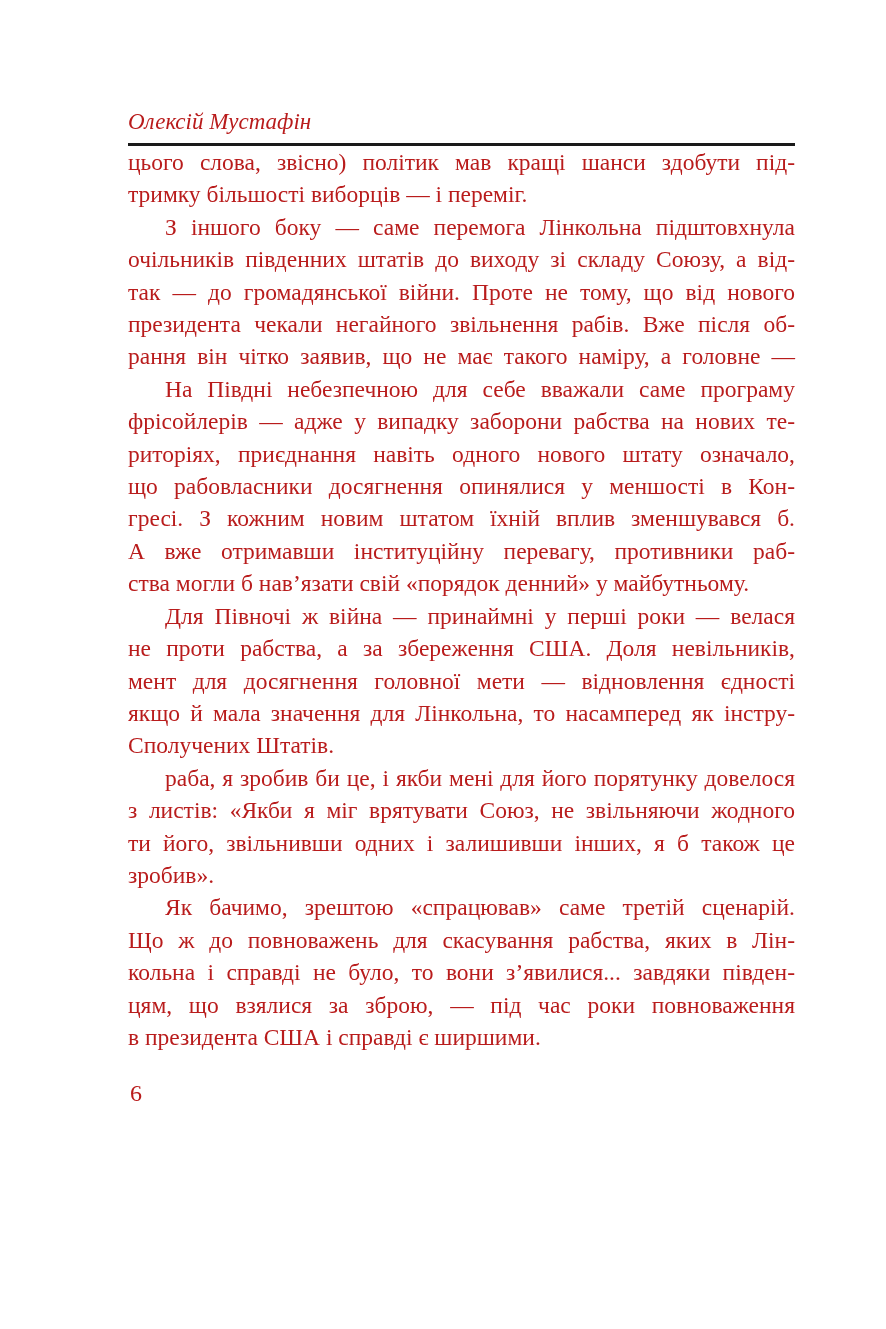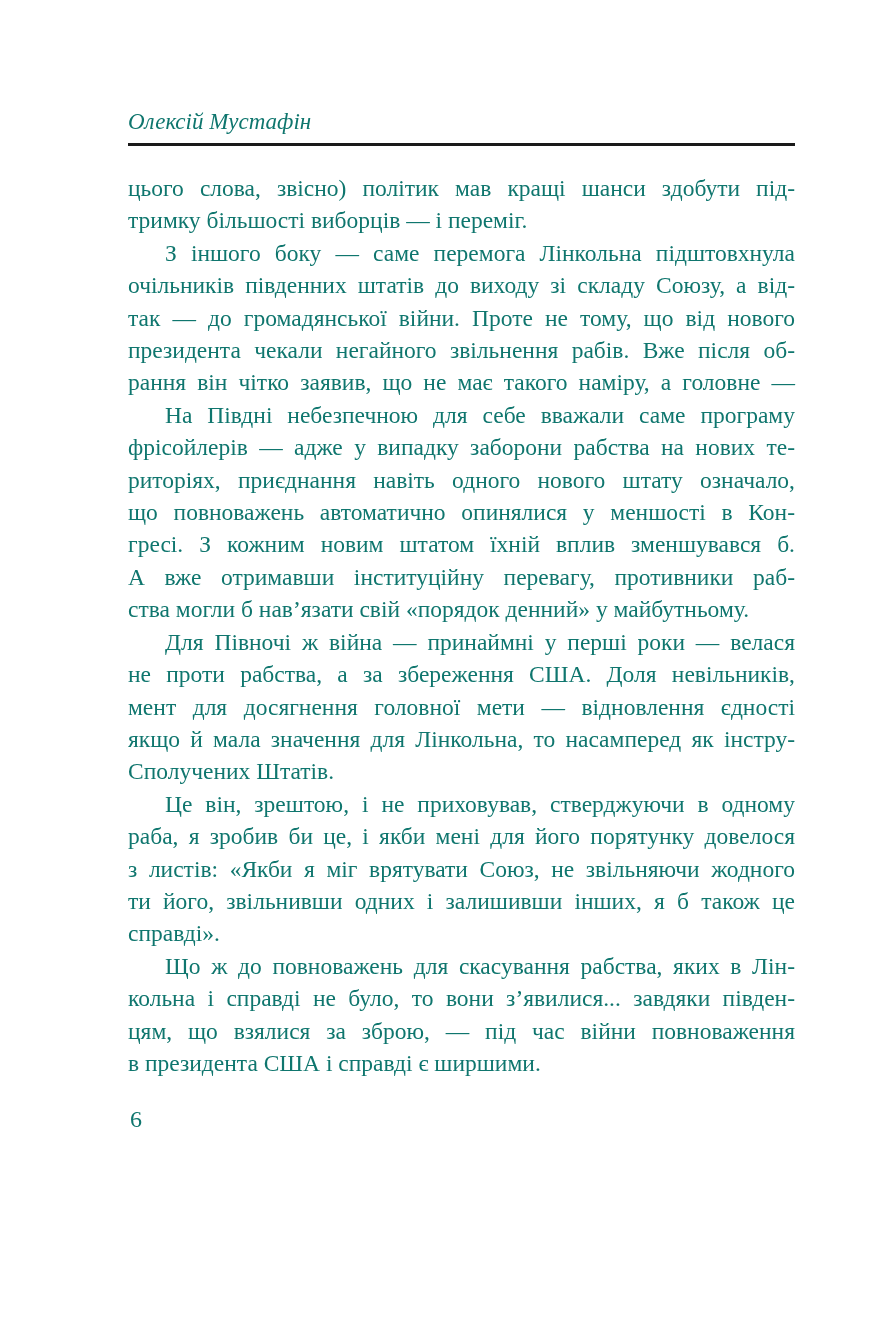--- a/index.html
+++ b/index.html
@@ -4,38 +4,37 @@
 <style>
   * { margin: 0; padding: 0; box-sizing: border-box; }
   html, body { background: #ffffff; }
   .page {
     position: relative;
     width: 886px;
     height: 1329px;
     background: #ffffff;
     padding: 108px 91px 0 128px;
     font-family: "Liberation Serif", "DejaVu Serif", serif;
-    color: #0f766e;
+    color: #b91c1c;
     overflow: hidden;
   }
   .running-header {
     display: flex;
     justify-content: space-between;
     align-items: baseline;
     font-style: italic;
     font-size: 23px;
     line-height: 27px;
   }
   .header-rule {
     border: none;
     border-top: 3px solid #1a1a1a;
     margin-top: 8px;
   }
   .body-text {
-    margin-top: 26px;
     font-size: 23.5px;
   }
   .line {
     line-height: 32.4px;
     text-align: justify;
     text-align-last: justify;
     hyphens: none;
   }
   .line.last {
     text-align-last: left;
@@ -67,40 +66,40 @@
         <div class="line">З іншого боку — саме перемога Лінкольна підштовхнула</div>
         <div class="line">очільників південних штатів до виходу зі складу Союзу, а від-</div>
         <div class="line">так — до громадянської війни. Проте не тому, що від нового</div>
         <div class="line">президента чекали негайного звільнення рабів. Вже після об-</div>
         <div class="line">рання він чітко заявив, що не має такого наміру, а головне —</div>
       </div>
       <div class="paragraph indented">
         <div class="line">На Півдні небезпечною для себе вважали саме програму</div>
         <div class="line">фрісойлерів — адже у випадку заборони рабства на нових те-</div>
         <div class="line">риторіях, приєднання навіть одного нового штату означало,</div>
-        <div class="line">що повноважень автоматично опинялися у меншості в Кон-</div>
+        <div class="line">що рабовласники досягнення опинялися у меншості в Кон-</div>
         <div class="line">гресі. З кожним новим штатом їхній вплив зменшувався б.</div>
         <div class="line">А вже отримавши інституційну перевагу, противники раб-</div>
         <div class="line last">ства могли б нав’язати свій «порядок денний» у майбутньому.</div>
       </div>
       <div class="paragraph indented">
         <div class="line">Для Півночі ж війна — принаймні у перші роки — велася</div>
         <div class="line">не проти рабства, а за збереження США. Доля невільників,</div>
         <div class="line">мент для досягнення головної мети — відновлення єдності</div>
         <div class="line">якщо й мала значення для Лінкольна, то насамперед як інстру-</div>
         <div class="line last">Сполучених Штатів.</div>
       </div>
       <div class="paragraph indented">
-        <div class="line">Це він, зрештою, і не приховував, стверджуючи в одному</div>
         <div class="line">раба, я зробив би це, і якби мені для його порятунку довелося</div>
         <div class="line">з листів: «Якби я міг врятувати Союз, не звільняючи жодного</div>
         <div class="line">ти його, звільнивши одних і залишивши інших, я б також це</div>
-        <div class="line last">справді».</div>
+        <div class="line last">зробив».</div>
       </div>
       <div class="paragraph indented">
+        <div class="line">Як бачимо, зрештою «спрацював» саме третій сценарій.</div>
         <div class="line">Що ж до повноважень для скасування рабства, яких в Лін-</div>
         <div class="line">кольна і справді не було, то вони з’явилися... завдяки півден-</div>
-        <div class="line">цям, що взялися за зброю, — під час війни повноваження</div>
+        <div class="line">цям, що взялися за зброю, — під час роки повноваження</div>
         <div class="line last">в президента США і справді є ширшими.</div>
       </div>
     </div>
   <div class="page-number">6</div>
 </div>
 
 </body></html>

